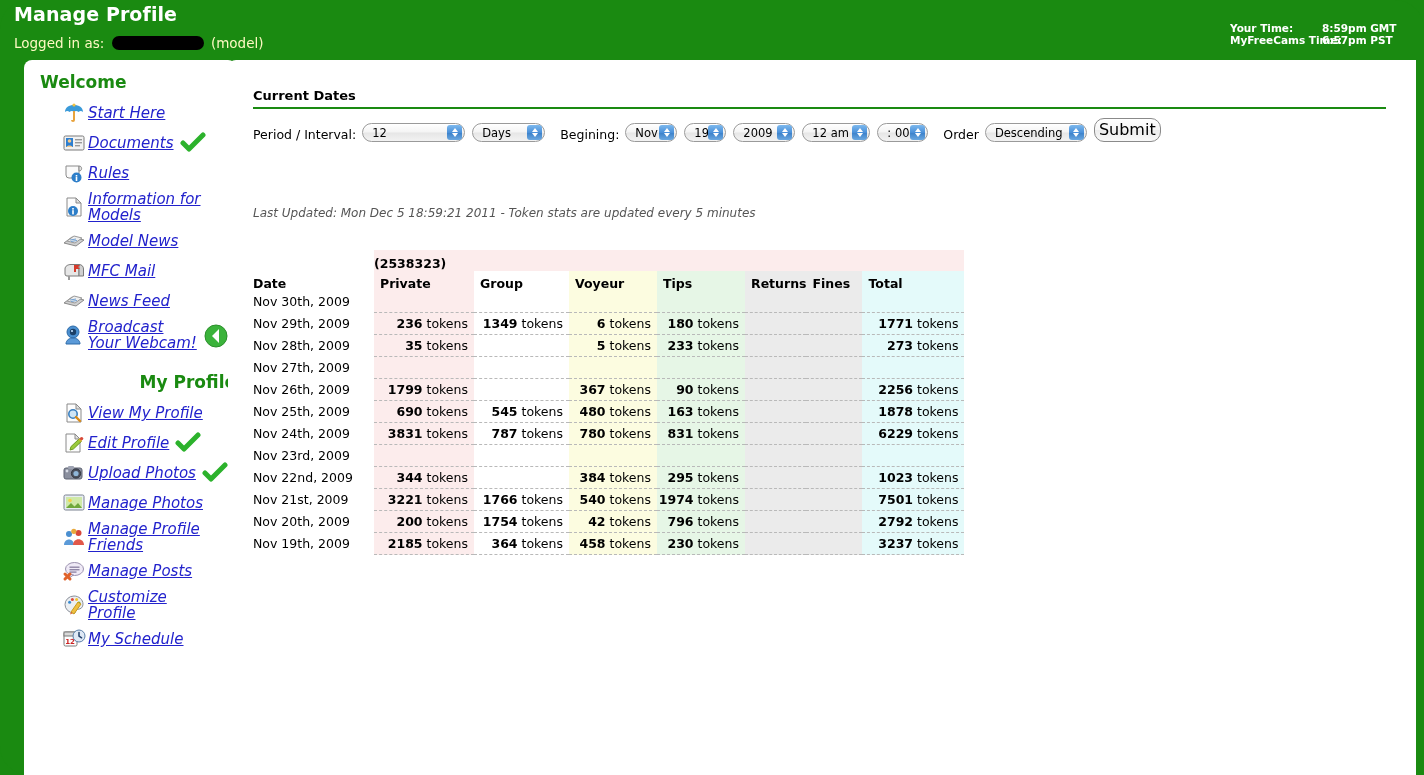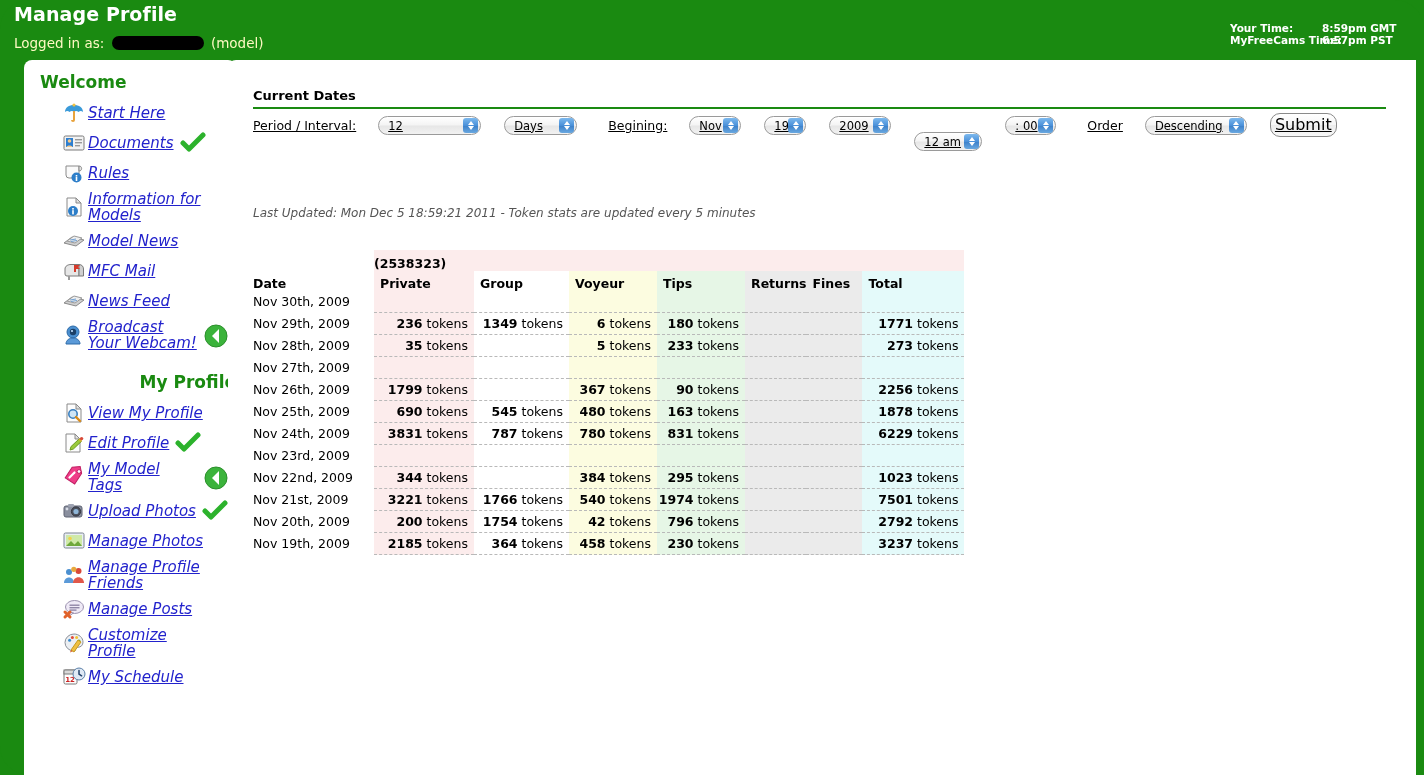--- a/index.html
+++ b/index.html
@@ -84,24 +84,23 @@
     font-size:13px; font-weight:bold; color:#000;
   }
   .sec-rule {
     position:absolute; left:25px; top:47px; width:1133px;
     height:2px; background:#1a8a11;
   }
 
   
   .formrow {
     position:absolute; left:25px; top:48px;
-    display:flex; align-items:center; gap:16px;
+    display:flex; align-items:flex-end; gap:0px;
     font-size:12.5px; color:#000;
     height:34px;
-    text-decoration:underline;
   }
   .formrow .txt { margin:0 6px 0 0; white-space:nowrap; }
   .formrow .txt.pre { margin-left:8px; }
 
   .sel {
     position:relative; display:inline-block;
     height:19px; line-height:19px;
     background: linear-gradient(to bottom,#ffffff 0%,#f4f4f4 48%,#e6e6e6 52%,#f2f2f2 100%);
     border:1px solid #9a9a9a;
     border-radius:10px;
@@ -305,33 +304,20 @@
           <span class="ico"><svg width="24" height="24" viewBox="0 0 24 24">
               <path d="M4 3h9l5 5v13H4z" fill="#fdfdfd" stroke="#8a8a8a"></path>
               <path d="M13 3l5 5h-5z" fill="#e0e0e0" stroke="#8a8a8a"></path>
               <path d="M8 19l1-3.4L17 8l2.4 2.4L11.4 18z" fill="#9ccb3b" stroke="#6d9a22"></path>
               <path d="M17 8l2.4 2.4" stroke="#d4b02a" stroke-width="2"></path>
               <circle cx="19.6" cy="7.6" r="1.7" fill="#d94a3a"></circle>
             </svg></span>
           <span class="lbl">Edit Profile</span>
           <span class="mark"><svg width="26" height="22" viewBox="0 0 26 22">
               <path d="M3 11l6 6L23 3" stroke="#2cb22c" stroke-width="5" fill="none" stroke-linecap="round" stroke-linejoin="round"></path>
-            </svg></span>
-        </li>
-        <li>
-          <span class="ico"><svg width="24" height="24" viewBox="0 0 24 24">
-              <path d="M12 2L3 11l8 8 9-9V3z" fill="#ef3d88" stroke="#c01f63" transform="rotate(-12 12 11)"></path>
-              <circle cx="17" cy="6.5" r="1.9" fill="#fff" stroke="#c01f63"></circle>
-              <path d="M7.5 12.5l5-5" stroke="#fff" stroke-width="2.2" stroke-linecap="round"></path>
-            </svg></span>
-          <span class="lbl">My Model Tags</span>
-          <span class="mark"><svg width="26" height="24" viewBox="0 0 26 24">
-              <circle cx="12" cy="12" r="11" fill="#3bb33b"></circle>
-              <circle cx="12" cy="12" r="11" fill="none" stroke="#2a8f2a"></circle>
-              <path d="M15 5l-7 7 7 7z" fill="#ffffff"></path>
             </svg></span>
         </li>
         <li>
           <span class="ico"><svg width="24" height="24" viewBox="0 0 24 24">
               <rect x="2" y="7" width="18" height="11" rx="2" fill="#8a8f9e" stroke="#5e6373"></rect>
               <rect x="6" y="5" width="6" height="3" rx="1" fill="#9ea3b2"></rect>
               <circle cx="14" cy="12.5" r="4.6" fill="#4d525f" stroke="#32363f"></circle>
               <circle cx="14" cy="12.5" r="2.6" fill="#8fb6d8"></circle>
               <circle cx="5" cy="10" r="1.4" fill="#d8dce6"></circle>
             </svg></span>

